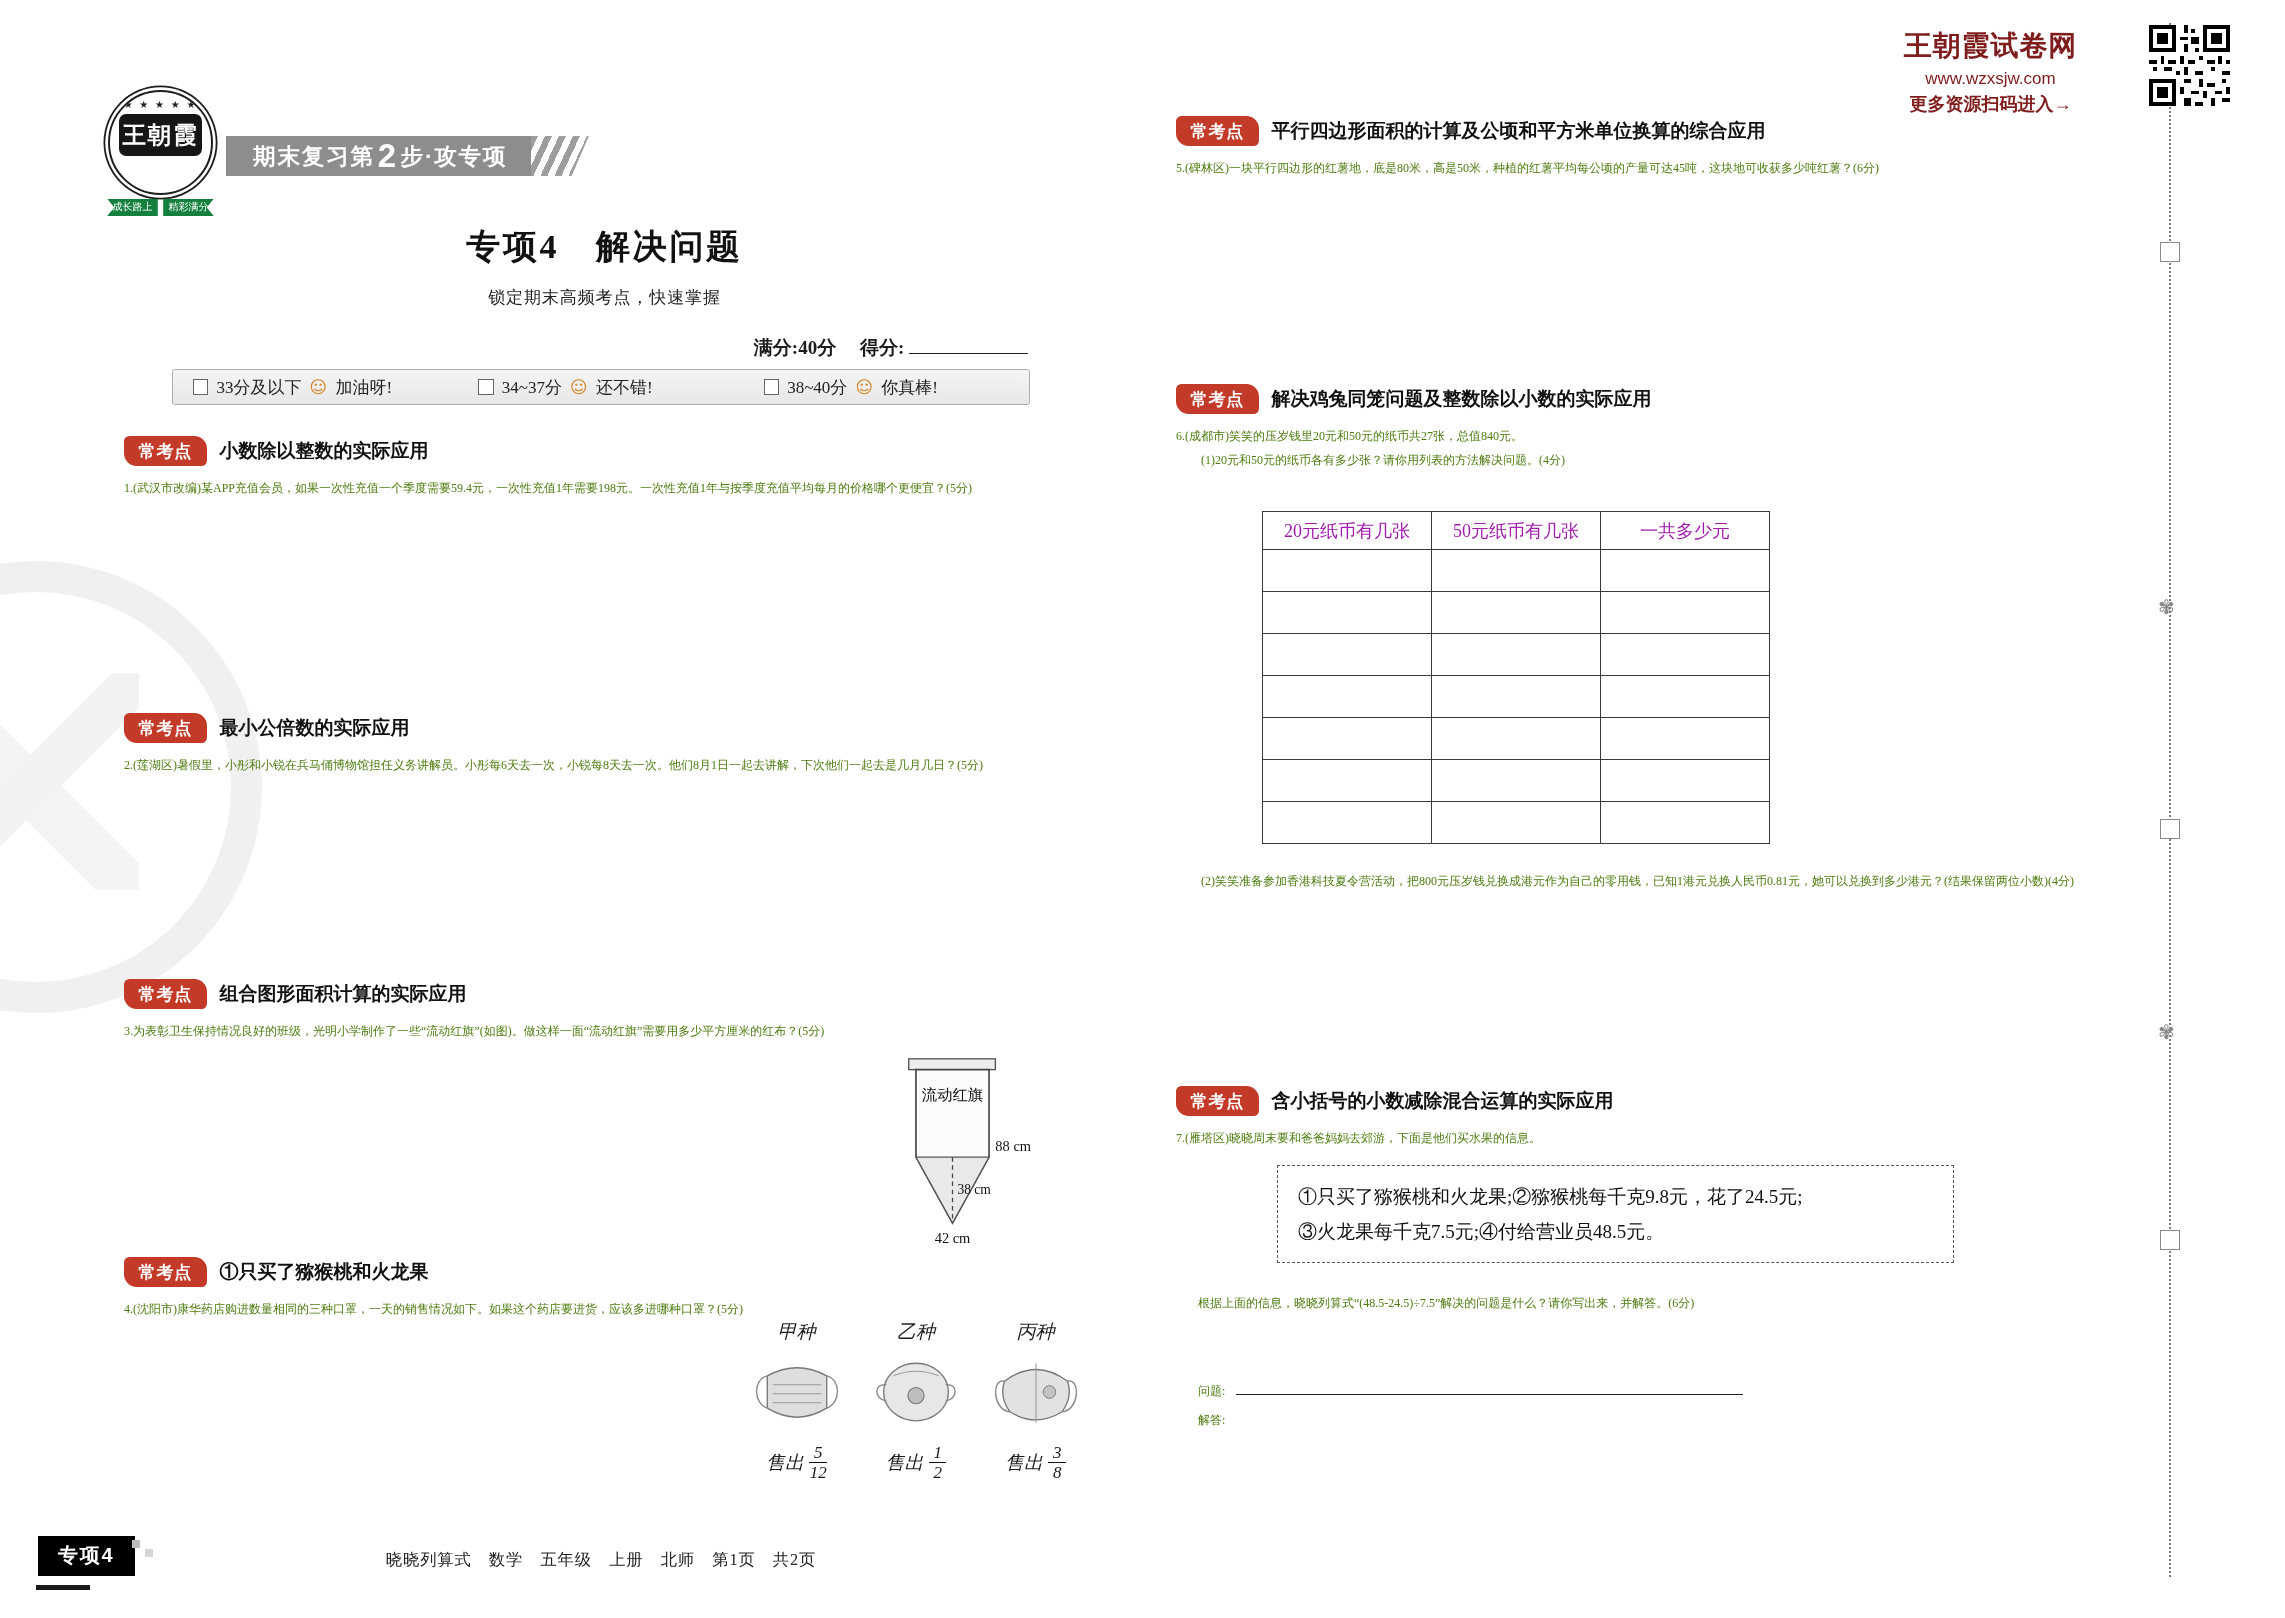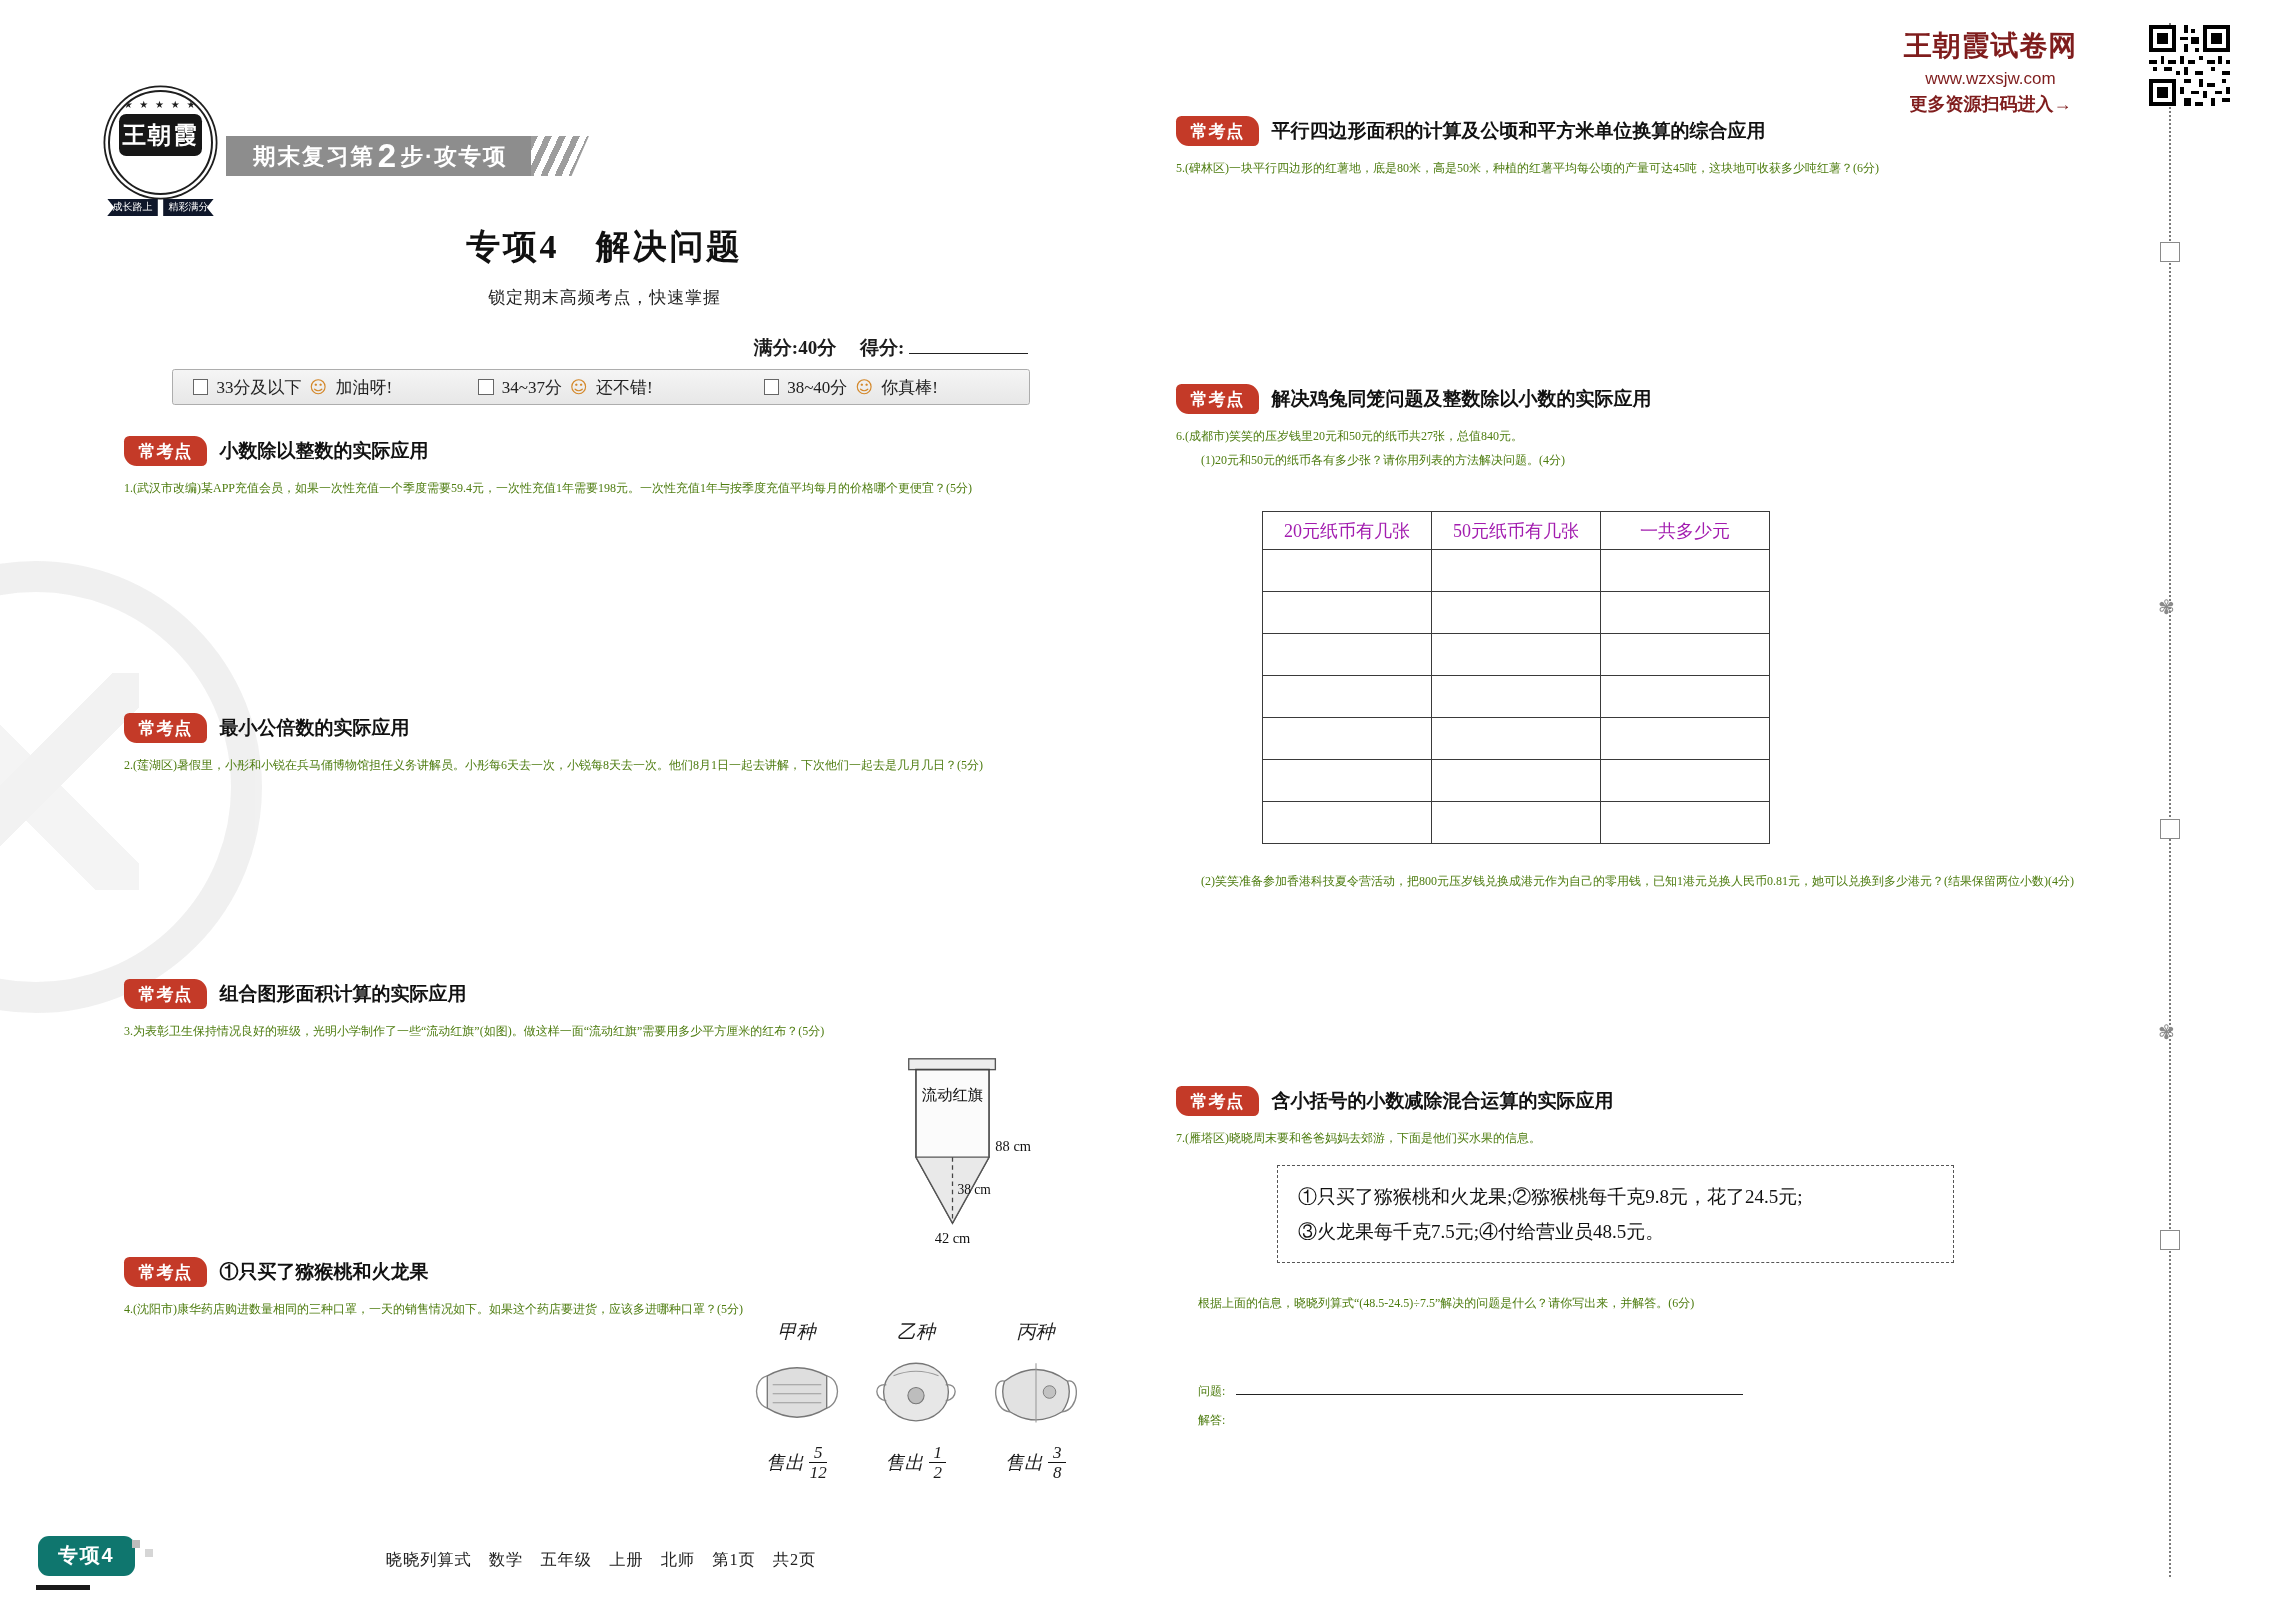--- a/index.html
+++ b/index.html
@@ -36,21 +36,21 @@
   .stamp { position:absolute; left:101px; top:90px; width:119px; text-align:center; }
   .stamp-circle { width:105px; height:105px; margin:0 auto; border-radius:50%;
     border:2.7px solid #1e1e1e; box-shadow:0 0 0 2.7px #fff,0 0 0 4.5px #1e1e1e;
     background:#fff; position:relative; overflow:hidden; }
   .stamp-stars { font-size:10px; letter-spacing:1.8px; color:#1e1e1e; margin-top:7.2px;
     font-family:"DejaVu Sans",sans-serif; }
   .stamp-name { margin:3.6px auto 0; width:83px; height:42px; background:#161616; color:#fff;
     border-radius:7.2px; font-size:23.5px; font-weight:bold; line-height:42px; letter-spacing:1.8px;
     font-family:"Liberation Sans",sans-serif; }
   .stamp-ribbon { margin-top:3.6px; display:flex; justify-content:center; gap:5.4px; }
-  .stamp-ribbon span { background:#0f172a; color:#fff; font-size:10px; padding:1.8px 5.4px;
+  .stamp-ribbon span { background:#15803d; color:#fff; font-size:10px; padding:1.8px 5.4px;
     font-family:"Liberation Sans",sans-serif; }
   .stamp-ribbon .wing-l { clip-path:polygon(0 0,100% 0,100% 100%,0 100%,7.2px 50%); }
   .stamp-ribbon .wing-r { clip-path:polygon(0 0,100% 0,calc(100% - 7.2px) 50%,100% 100%,0 100%); }
 
   
   .banner { position:absolute; left:226px; top:136px; height:40px; padding:0 23.5px 0 27px;
     background:#8d8d8d; color:#fff; display:flex; align-items:center;
     font-family:"Liberation Sans",sans-serif; font-size:22.6px; font-weight:bold; letter-spacing:1.8px; }
   .banner .step { font-size:33px; margin:0 2.7px; }
   .banner-tail { position:absolute; left:100%; top:0; width:58px; height:100%;
@@ -110,23 +110,23 @@
   .q6-table th { height:38px; }
 
   
   .info-box { position:absolute; left:1277px; top:1165px; width:677px;
     border:1.8px dashed #555; padding:12.7px 20px; font-size:19px; line-height:1.85; color:#111; }
 
   .blank-long { display:inline-block; width:507px; border-bottom:1.8px solid #222; height:18px;
     margin-left:7.2px; }
 
   
-  .footer-tab { position:absolute; left:38px; top:1536px; background:#0f766e; color:#fff;
+  .footer-tab { position:absolute; left:38px; top:1536px; background:#000000; color:#fff;
     font-family:"Liberation Sans",sans-serif; font-size:20px; font-weight:bold;
-    padding:6.3px 20px; letter-spacing:1.8px;border-radius:11px; }
+    padding:6.3px 20px; letter-spacing:1.8px; }
   .deco-sq { position:absolute; width:8.1px; height:8.1px; background:#bdbdbd; }
   .footer-text { position:absolute; top:1549px; font-size:16.3px; color:#222; letter-spacing:0.9px;
     text-align:center; width:688px; }
   .corner-mark { position:absolute; left:36px; top:1585px; width:54px; height:5.4px; background:#1a1a1a; }
 
   svg text { font-family:"Liberation Serif",serif; }
 </style>
 </head>
 <body>
 

